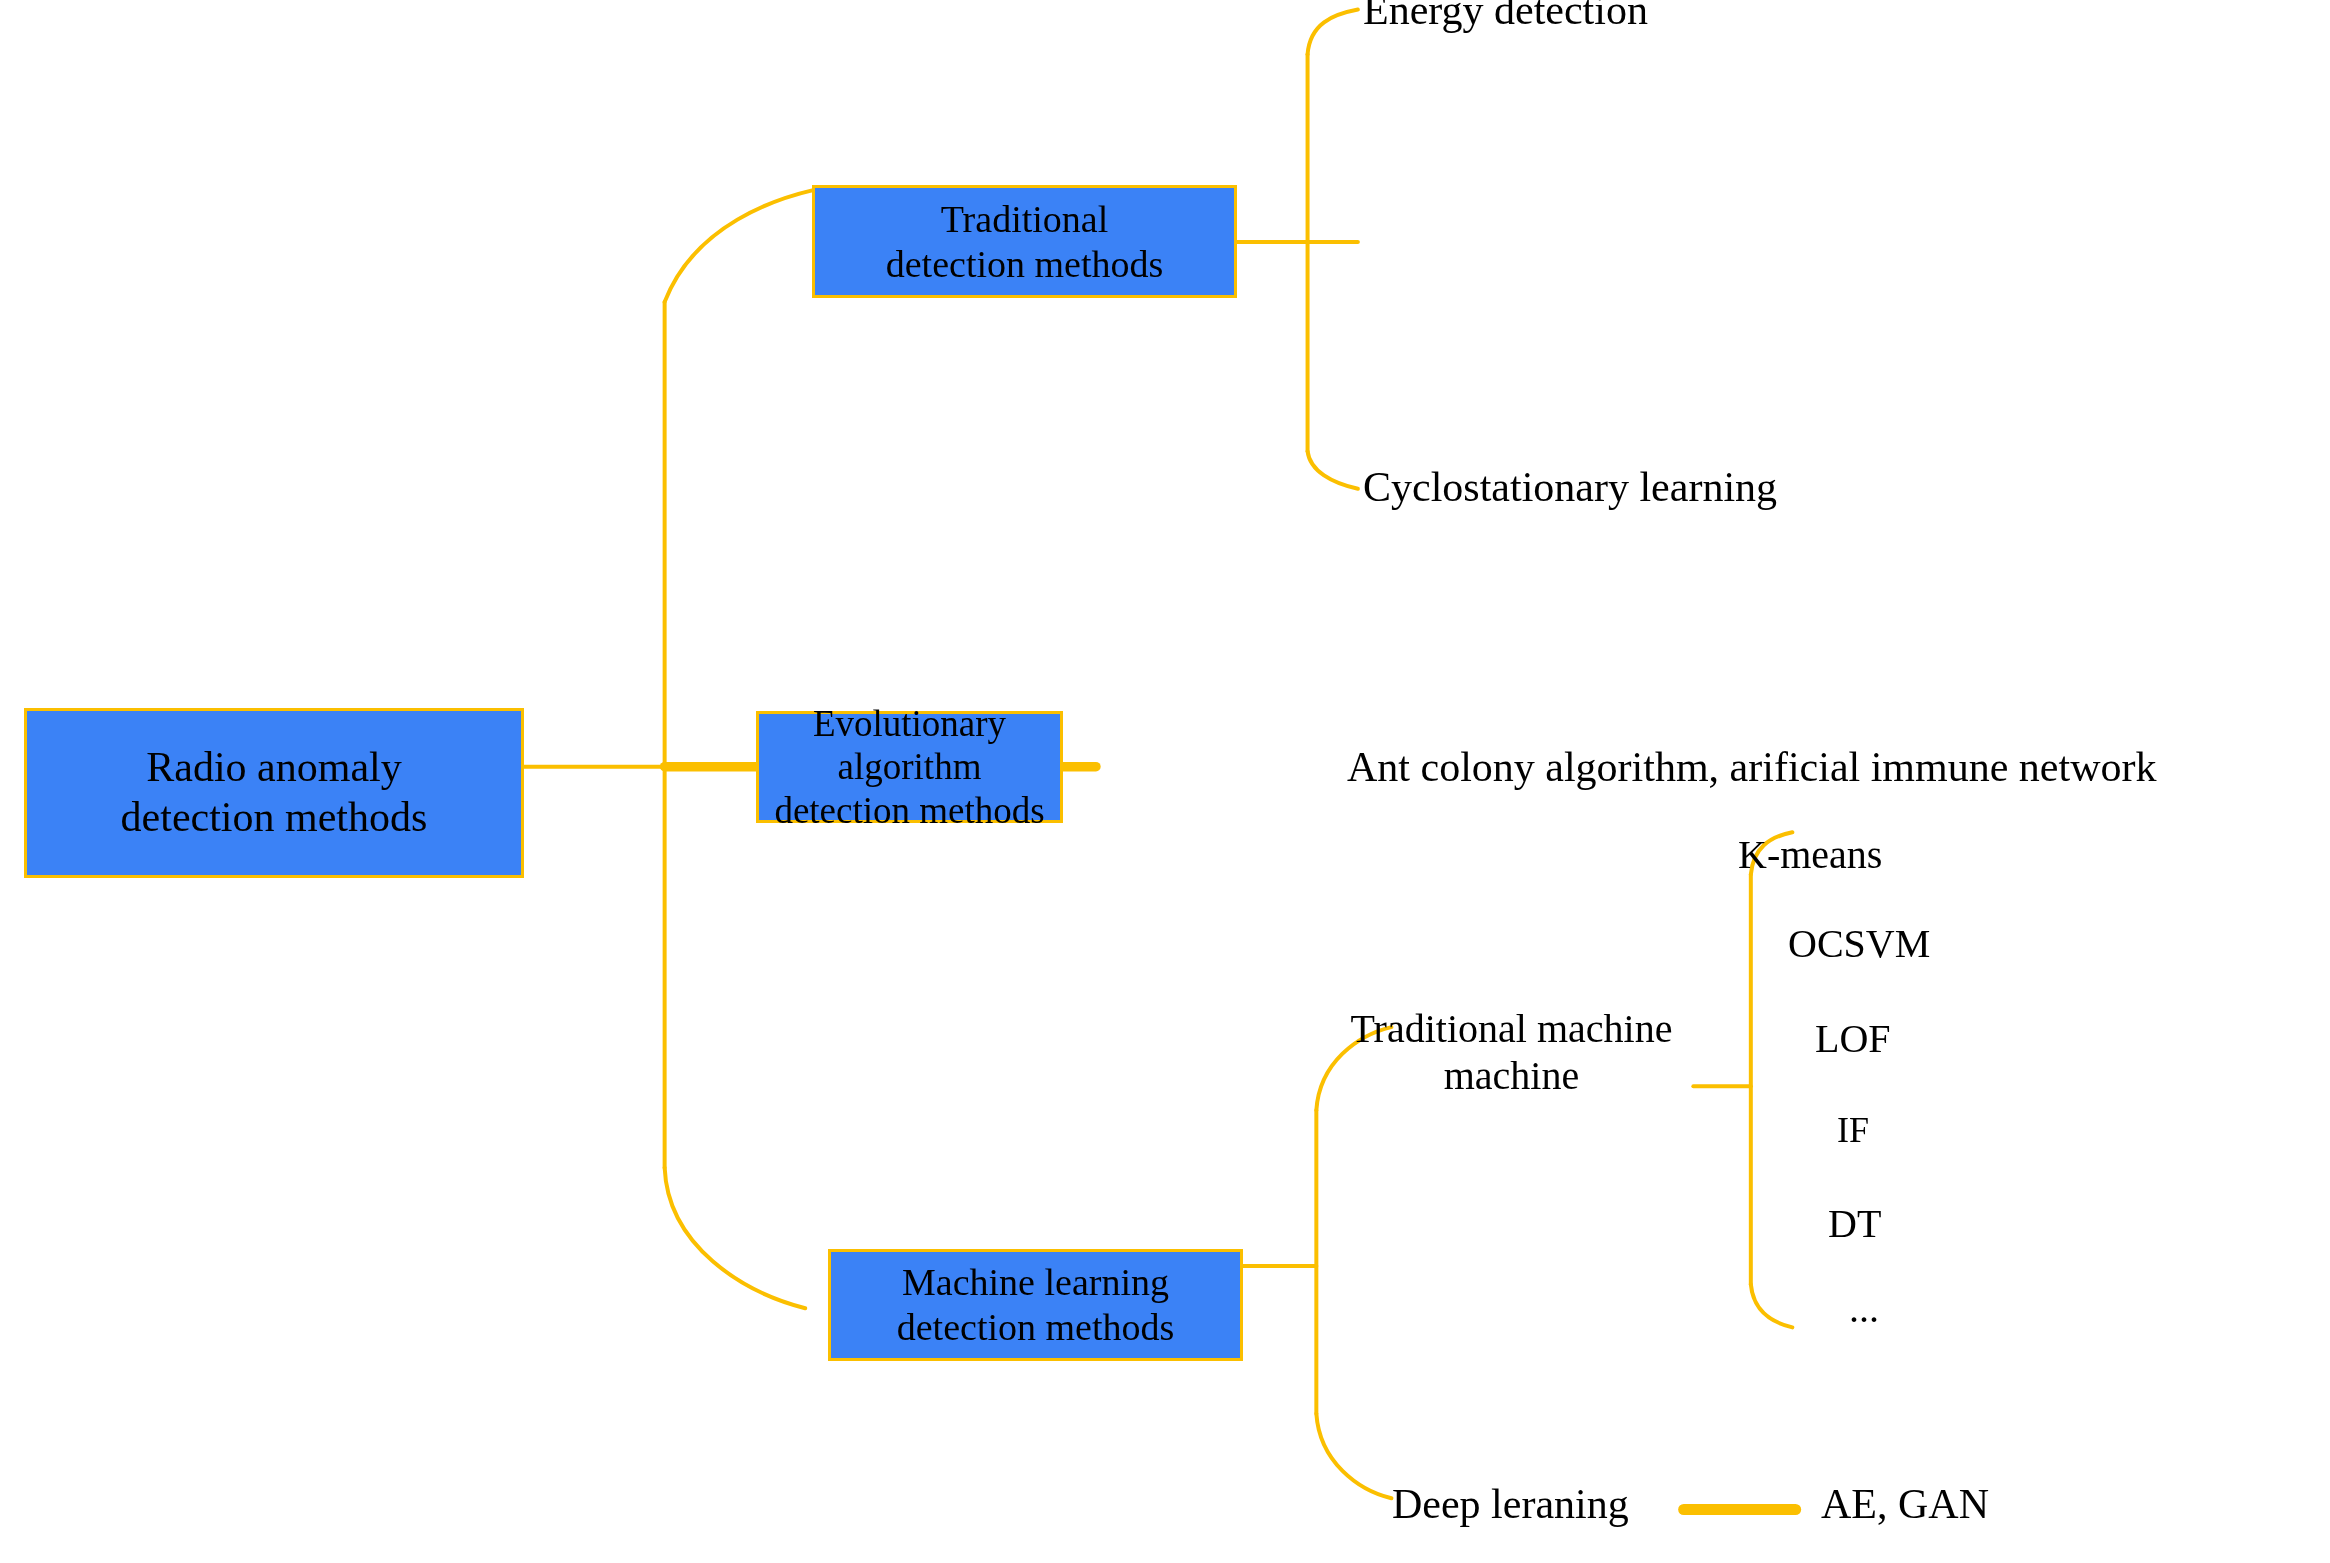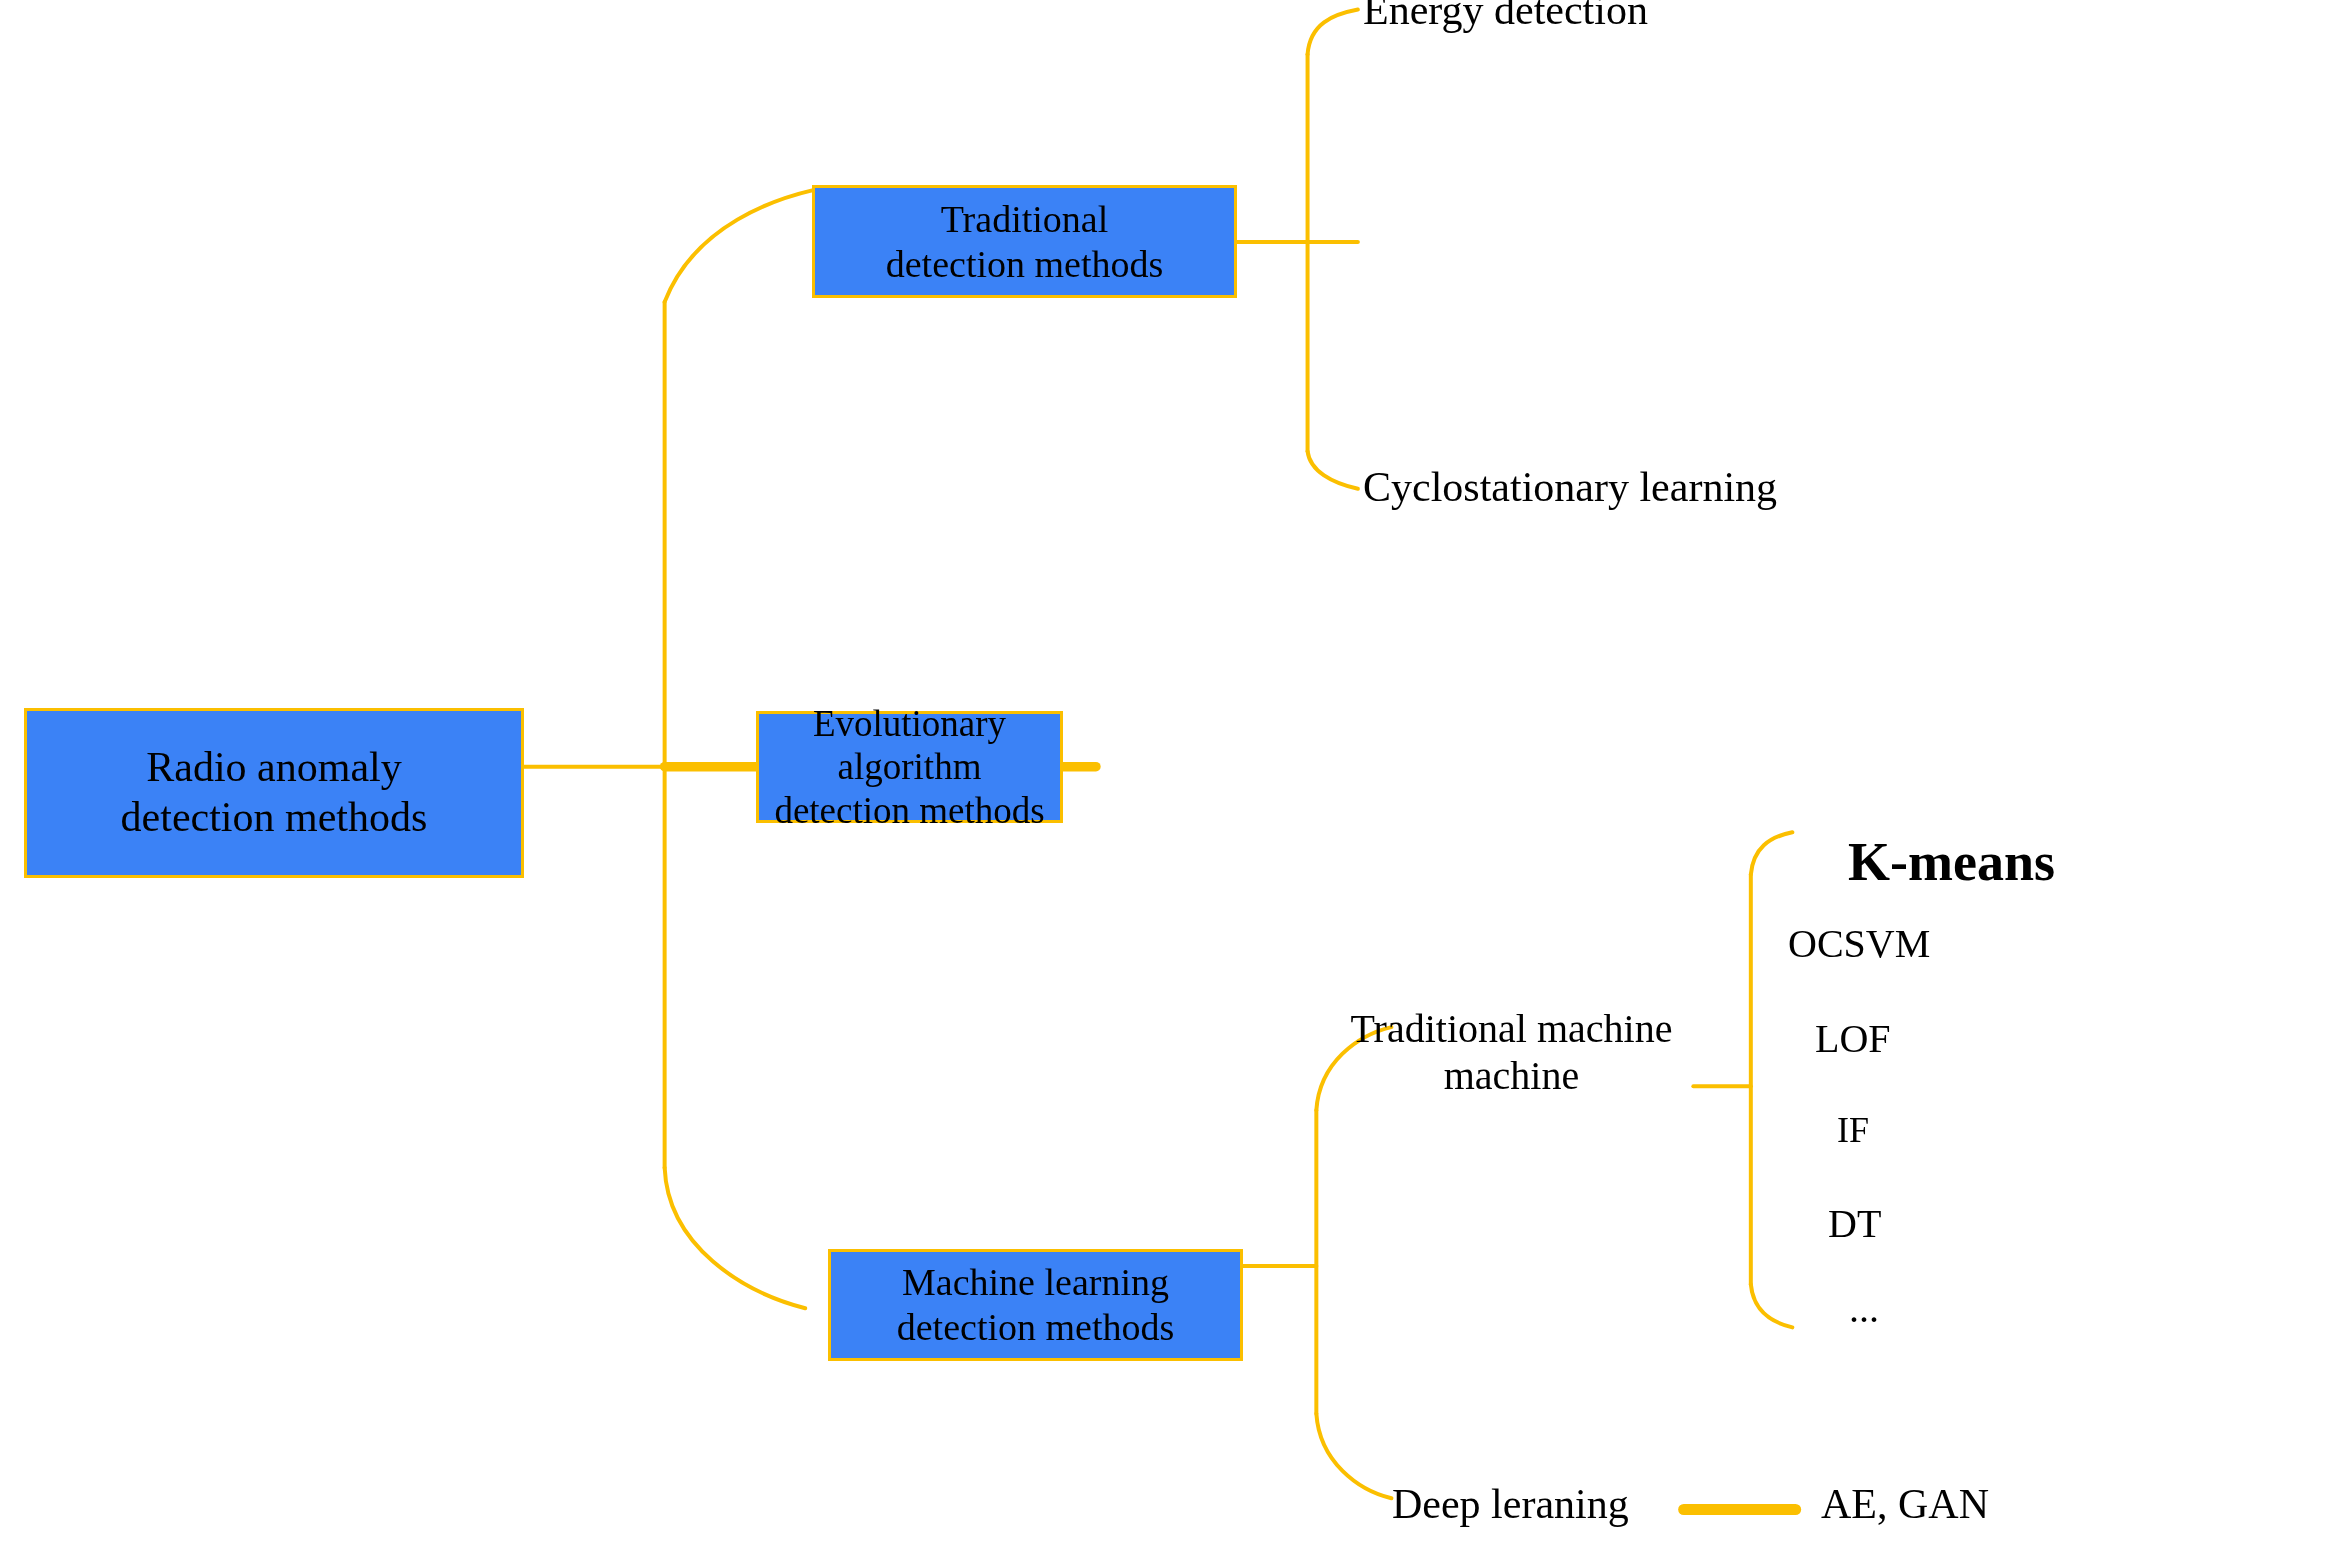--- a/index.html
+++ b/index.html
@@ -74,34 +74,35 @@
 
   <div class="leaf-label leaf-left" style="left:1363px;top:463px;font-size:42px;">Cyclostationary learning</div>
 
   <div class="node-box" style="left:756px;top:711px;width:307px;height:112px;font-size:37px;">
     <div>
       <div>Evolutionary algorithm</div>
       <div>detection methods</div>
     </div>
   </div>
 
+  <div class="leaf-label leaf-left" style="left:1347px;top:743px;font-size:42px;">Ant colony algorithm, arificial immune network</div>
 
   <div class="node-box" style="left:828px;top:1249px;width:415px;height:112px;font-size:38px;">
     <div>
       <div>Machine learning</div>
       <div>detection methods</div>
     </div>
   </div>
 
   <div class="leaf-label" style="left:1320px;top:1005px;width:383px;font-size:40px;">
     <div>Traditional machine</div>
     <div>machine</div>
   </div>
 
-  <div class="leaf-label" style="left:1848px;top:831px;font-size:54px;font-weight:bold;">K-means</div>
+  <div class="leaf-label" style="left:1738px;top:831px;font-size:40px;">K-means</div>
   <div class="leaf-label" style="left:1788px;top:920px;font-size:40px;">OCSVM</div>
   <div class="leaf-label" style="left:1815px;top:1015px;font-size:40px;">LOF</div>
   <div class="leaf-label" style="left:1837px;top:1109px;font-size:36px;">IF</div>
   <div class="leaf-label" style="left:1828px;top:1200px;font-size:40px;">DT</div>
   <div class="leaf-label" style="left:1849px;top:1285px;font-size:40px;">...</div>
 
   <div class="leaf-label leaf-left" style="left:1392px;top:1480px;font-size:42px;">Deep leraning</div>
 
   <div class="leaf-label leaf-left" style="left:1821px;top:1480px;font-size:42px;">AE, GAN</div>
 

